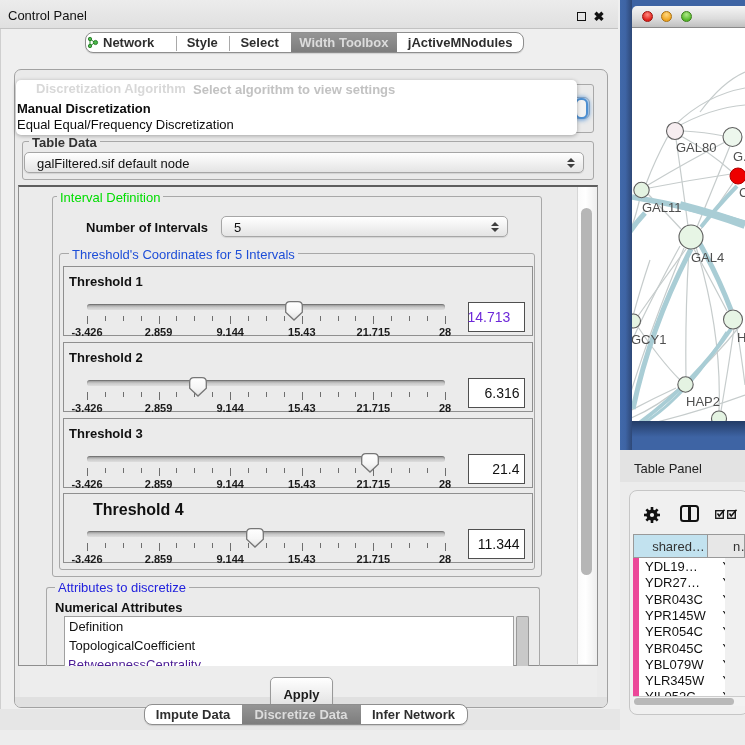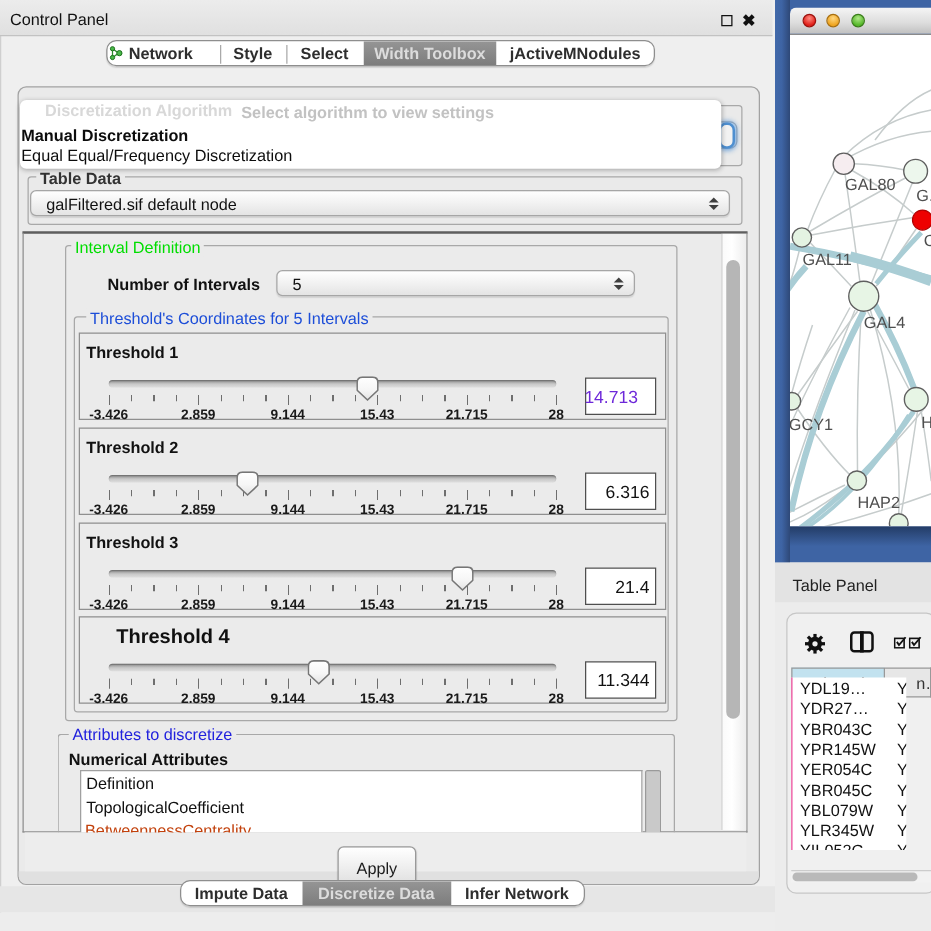--- a/index.html
+++ b/index.html
@@ -151,24 +151,24 @@
     <path d="M 5,0.7 L 13,0.7 Q 17.3,0.7 17.3,5 L 17.3,11.2 L 9,19 L 0.7,11.2 L 0.7,5 Q 0.7,0.7 5,0.7 Z" fill="url(#th4)" stroke="#767676" stroke-width="1.3"></path>
   </svg>
 <div class="abs" style="left:467.5px;top:529px;width:57px;height:30px;background:#fff;border:1.5px solid #4f4f4f;"></div>
 <div class="lbl" style="left:467.5px;top:536px;width:52px;text-align:right;font-size:14px;color:#111;">11.344</div>
 <div class="abs" style="left:46px;top:587px;width:494px;height:90px;border:1px solid #a8a8a8;border-radius:3px;border-bottom:none;"></div>
 <div class="lbl" style="left:55px;top:580px;font-size:13px;color:#2222dd;background:#ebebeb;padding:0 3px;text-align:right;">Attributes to discretize</div>
 <div class="lbl" style="left:55px;top:600px;font-size:13px;font-weight:bold;color:#111;">Numerical Attributes</div>
 <div class="abs" style="left:64px;top:616px;width:450px;height:50px;background:#fff;border:1px solid #a0a0a0;border-bottom:none;"></div>
 <div class="lbl" style="left:69px;top:619px;font-size:13px;color:#111;">Definition</div>
 <div class="lbl" style="left:69px;top:638px;font-size:13px;color:#111;">TopologicalCoefficient</div>
-<div class="lbl" style="left:68px;top:657px;font-size:13px;color:#c2410c;">BetweennessCentrality</div>
+<div class="lbl" style="left:68px;top:657px;font-size:13px;color:#4c1d95;">BetweennessCentrality</div>
 <div class="abs" style="left:516px;top:616px;width:13px;height:50px;background:#c9c9c9;border:1px solid #9a9a9a;border-bottom:none;border-radius:2px 2px 0 0;"></div>
 <div class="abs" style="left:20px;top:666px;width:577px;height:31px;background:#ededed;"></div>
-<div class="abs" style="left:270px;top:677px;width:63px;height:35px;background:linear-gradient(#ffffff,#dcdcdc);border:1px solid #999;border-radius:5px;box-shadow:0 1px 1px rgba(0,0,0,0.15);display:flex;align-items:center;justify-content:center;font-size:13px;font-weight:normal;color:#1c1c1c;">Apply</div>
+<div class="abs" style="left:270px;top:677px;width:63px;height:35px;background:linear-gradient(#ffffff,#dcdcdc);border:1px solid #999;border-radius:5px;box-shadow:0 1px 1px rgba(0,0,0,0.15);display:flex;align-items:center;justify-content:center;font-size:13px;font-weight:bold;color:#1c1c1c;">Apply</div>
 <div class="abs" style="left:0;top:709px;width:620px;height:21px;background:#e6e6e6;"></div>
 <div class="abs" style="left:0;top:730px;width:620px;height:15px;background:#ededed;"></div>
 <div class="abs" style="left:143.5px;top:704px;width:324px;height:20.5px;background:#fff;border:1px solid #8e8e8e;border-radius:8px;overflow:hidden;display:flex;box-shadow:0 1px 1px rgba(0,0,0,0.12);">
     <div style="width:97px;height:100%;display:flex;align-items:center;justify-content:center;font-size:13px;font-weight:bold;position:relative;color:#2e2e2e;">Impute Data</div>
     <div style="width:119px;height:100%;display:flex;align-items:center;justify-content:center;font-size:13px;font-weight:bold;position:relative;background:linear-gradient(#959595,#7d7d7d);color:#dcdcdc;">Discretize Data</div>
     <div style="width:106px;height:100%;display:flex;align-items:center;justify-content:center;font-size:13px;font-weight:bold;position:relative;color:#2e2e2e;">Infer Network</div>
   </div>
 <div class="abs" style="left:620px;top:0;width:125px;height:450px;background:#3e64a4;"></div>
 <div class="abs" style="left:620px;top:0;width:12px;height:450px;background:linear-gradient(to right,#4169aa 0%,#3e64a4 45%,#2e4877 100%);"></div>
 <div class="abs" style="left:632px;top:421px;width:113px;height:16px;background:linear-gradient(#233c66,#3e64a4);"></div>
@@ -254,21 +254,21 @@
     <path d="M2.5,4.5 L4.2,7 L9.5,0.8" fill="none" stroke="#111" stroke-width="1.5"></path>
   </svg>
 <svg class="abs" style="left:726.5px;top:509px;" width="11" height="10" viewBox="0 0 11 10">
     <rect x="0.7" y="1.7" width="7.6" height="7.6" fill="none" stroke="#111" stroke-width="1.3"></rect>
     <path d="M2.5,4.5 L4.2,7 L9.5,0.8" fill="none" stroke="#111" stroke-width="1.5"></path>
   </svg>
 <div class="abs" style="left:633px;top:534px;width:75px;height:24px;background:#c2e2ef;border:1px solid #999;"></div>
 <div class="lbl" style="left:641px;top:539px;width:75px;text-align:center;font-size:13px;color:#333;">shared…</div>
 <div class="abs" style="left:708px;top:534px;width:37px;height:24px;background:#e7e7e7;border:1px solid #999;border-left:none;"></div>
 <div class="lbl" style="left:733px;top:539px;font-size:13px;color:#333;">n…</div>
-<div class="abs" style="left:633px;top:542px;width:92px;height:138px;background:#fff;border-left:1px solid #ec4899;overflow:hidden;">
+<div class="abs" style="left:633px;top:558px;width:92px;height:138px;background:#fff;border-left:6px solid #ec4899;overflow:hidden;">
     <div class="lbl" style="left:6px;top:1.0px;font-size:13px;color:#111;">YDL19…</div>
     <div class="lbl" style="left:83.5px;top:1.0px;font-size:13px;color:#111;">YDL1</div>
     <div class="lbl" style="left:6px;top:17.3px;font-size:13px;color:#111;">YDR27…</div>
     <div class="lbl" style="left:83.5px;top:17.3px;font-size:13px;color:#111;">YDR2</div>
     <div class="lbl" style="left:6px;top:33.6px;font-size:13px;color:#111;">YBR043C</div>
     <div class="lbl" style="left:83.5px;top:33.6px;font-size:13px;color:#111;">YBR0</div>
     <div class="lbl" style="left:6px;top:49.9px;font-size:13px;color:#111;">YPR145W</div>
     <div class="lbl" style="left:83.5px;top:49.9px;font-size:13px;color:#111;">YPR1</div>
     <div class="lbl" style="left:6px;top:66.2px;font-size:13px;color:#111;">YER054C</div>
     <div class="lbl" style="left:83.5px;top:66.2px;font-size:13px;color:#111;">YER0</div>

